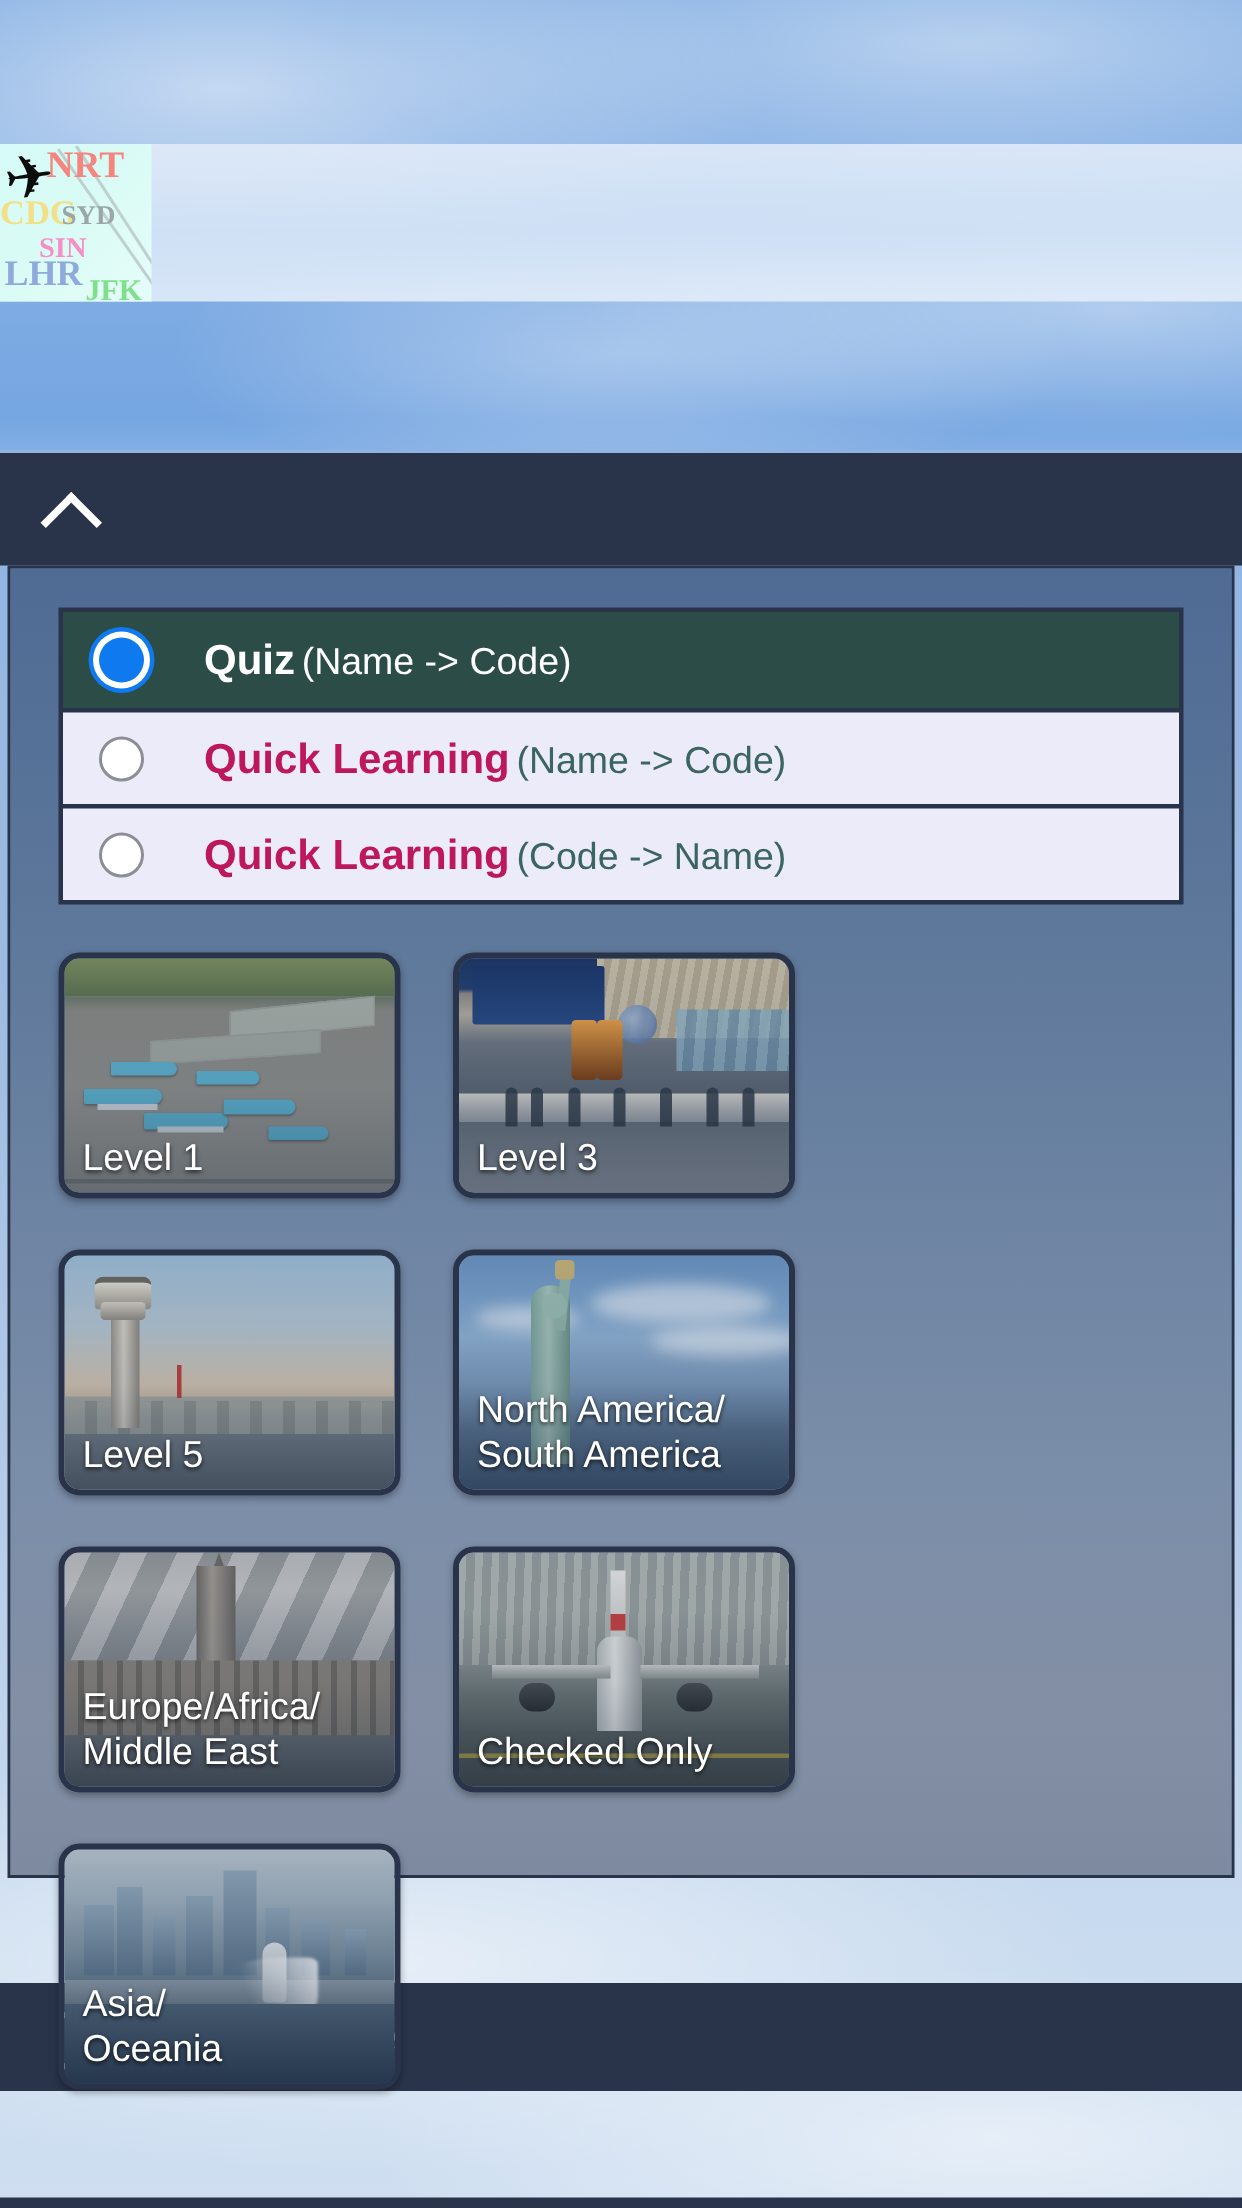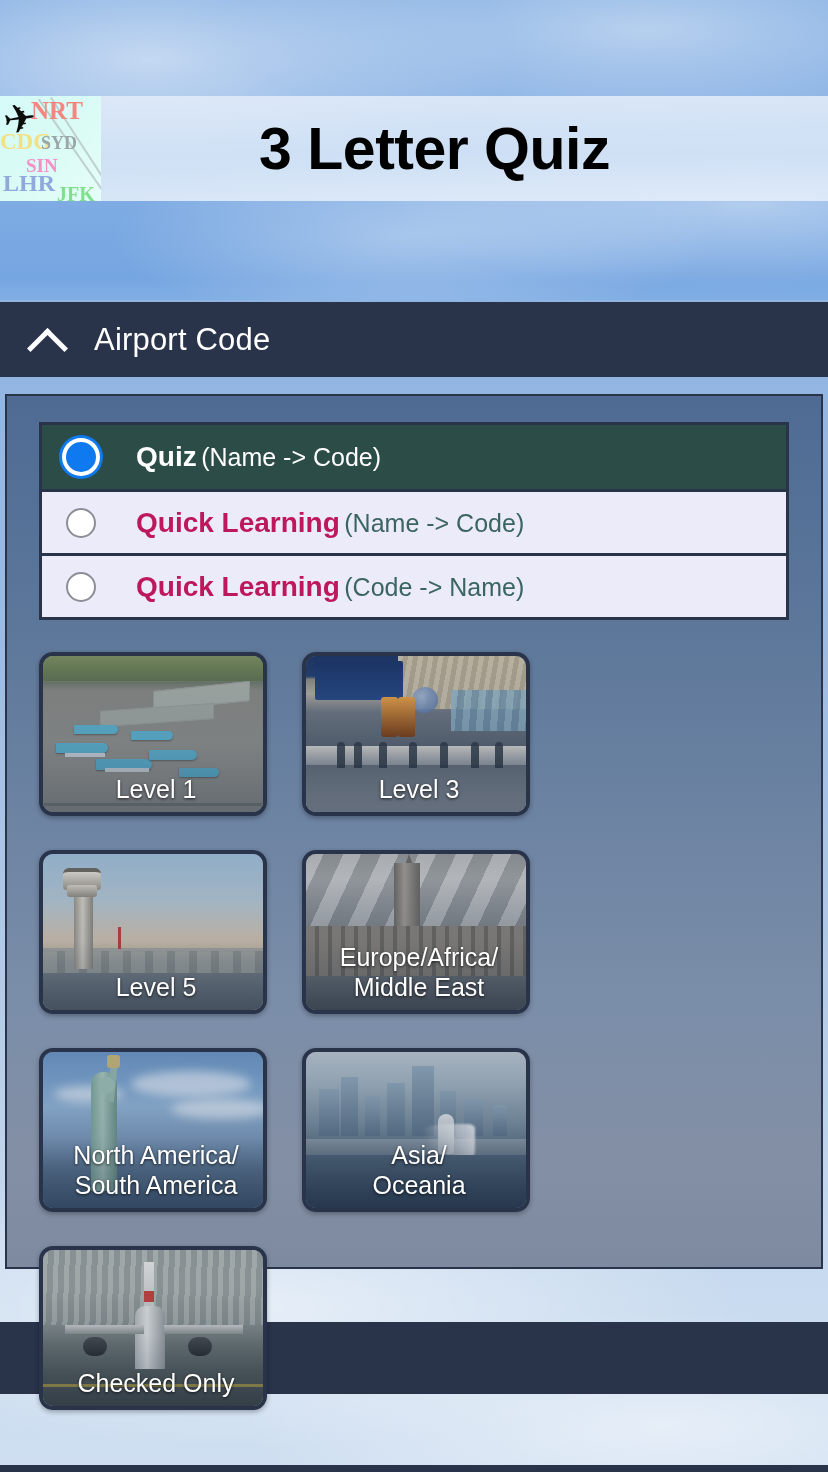--- a/index.html
+++ b/index.html
@@ -93,26 +93,25 @@
   .section-bar .label{
     color:#ffffff; font-size:31px; font-weight:400; letter-spacing:.2px;
   }
 
   #airport-bar{ top:302px; height:75px; }
   #airline-bar{ top:1322px; height:72px; }
   #bottom-bar{ top:1465px; height:7px; }
 
   
   .panel{
-    position:absolute; left:5px; top:394px; width:818px; height:875px;
+    position:absolute; left:5px; top:377px; width:818px; height:875px;
     background:linear-gradient(180deg,#4f6b94 0%, #5a7599 22%, #6c83a2 48%, #7b8ea9 70%, #838fa4 88%, #7d8aa0 100%);
     border:2px solid #29334a;
     z-index:4;
     padding:26px 32px 0 32px;
-    text-align:center;
   }
 
   
   .radio-group{
     border:3px solid #29334a;
     margin-bottom:32px;
   }
   .radio-row{
     display:flex; align-items:center; height:64px;
     padding-left:20px;
@@ -291,26 +290,24 @@
     <div class="trail t1"></div>
     <div class="trail t2"></div>
     <div class="plane">✈</div>
     <div class="code c-nrt">NRT</div>
     <div class="code c-cdg">CDG</div>
     <div class="code c-syd">SYD</div>
     <div class="code c-sin">SIN</div>
     <div class="code c-lhr">LHR</div>
     <div class="code c-jfk">JFK</div>
   </div>
-  <div class="app-title">3 Letter Quiz</div>
 </div>
 
 <div class="section-bar" id="airport-bar">
   <span class="chev up"></span>
-  <span class="label">Airport Code</span>
 </div>
 
 <div class="panel">
 
   <div class="radio-group">
 
     <div class="radio-row selected">
       <span class="radio-dot on"></span>
       <span class="radio-text">
         <span class="main">Quiz</span>
@@ -387,45 +384,62 @@
         <div class="cab"></div>
         <div class="cab2"></div>
         <div class="crane"></div>
         <div class="ground"></div>
       </div>
       <div class="tile-overlay"></div>
       <div class="caption">Level 5</div>
     </div>
 
     <div class="tile">
-      <div class="photo ph-westminster">
-        <div class="sky"></div>
-        <div class="spire"></div>
-        <div class="tower"></div>
-        <div class="hall"></div>
-        <div class="water"></div>
-      </div>
-      <div class="tile-overlay"></div>
-      <div class="caption">Europe/Africa/
-Middle East</div>
-    </div>
-
-    <div class="tile">
       <div class="photo ph-liberty">
         <div class="cloud" style="left:40%; top:12%; width:120px; height:26px;"></div>
         <div class="cloud" style="left:58%; top:30%; width:100px; height:20px;"></div>
         <div class="cloud" style="left:5%;  top:22%; width:70px;  height:16px;"></div>
         <div class="statue"></div>
         <div class="arm"></div>
         <div class="torch"></div>
         <div class="head"></div>
       </div>
       <div class="tile-overlay"></div>
       <div class="caption">North America/
 South America</div>
+    </div>
+
+    <div class="tile">
+      <div class="photo ph-westminster">
+        <div class="sky"></div>
+        <div class="spire"></div>
+        <div class="tower"></div>
+        <div class="hall"></div>
+        <div class="water"></div>
+      </div>
+      <div class="tile-overlay"></div>
+      <div class="caption">Europe/Africa/
+Middle East</div>
+    </div>
+
+    <div class="tile">
+      <div class="photo ph-runway">
+        <div class="hill"></div>
+        <div class="fin"></div>
+        <div class="finred"></div>
+        <div class="fuse"></div>
+        <div class="wing" style="left:10%; width:36%;"></div>
+        <div class="wing" style="left:55%; width:36%;"></div>
+        <div class="eng" style="left:18%;"></div>
+        <div class="eng" style="left:66%;"></div>
+        <div class="tarmac"></div>
+        <div class="line"></div>
+      </div>
+      <div class="tile-overlay"></div>
+      <div class="caption">Checked Only</div>
     </div>
 
     <div class="tile">
       <div class="photo ph-singapore">
         <div class="tw" style="left:6%;  width:20px; height:30%;"></div>
         <div class="tw" style="left:16%; width:17px; height:38%;"></div>
         <div class="tw" style="left:27%; width:15px; height:26%;"></div>
         <div class="tw" style="left:37%; width:18px; height:34%;"></div>
         <div class="tw" style="left:48%; width:22px; height:45%;"></div>
         <div class="tw" style="left:61%; width:16px; height:29%;"></div>
@@ -434,37 +448,20 @@
         <div class="promenade"></div>
         <div class="merlion"></div>
         <div class="spray"></div>
         <div class="water"></div>
       </div>
       <div class="tile-overlay"></div>
       <div class="caption">Asia/
 Oceania</div>
     </div>
 
-    <div class="tile">
-      <div class="photo ph-runway">
-        <div class="hill"></div>
-        <div class="fin"></div>
-        <div class="finred"></div>
-        <div class="fuse"></div>
-        <div class="wing" style="left:10%; width:36%;"></div>
-        <div class="wing" style="left:55%; width:36%;"></div>
-        <div class="eng" style="left:18%;"></div>
-        <div class="eng" style="left:66%;"></div>
-        <div class="tarmac"></div>
-        <div class="line"></div>
-      </div>
-      <div class="tile-overlay"></div>
-      <div class="caption">Checked Only</div>
-    </div>
-
   </div>
 </div>
 
 <div class="section-bar" id="airline-bar">
   <span class="chev right"></span>
   <span class="label">Airline Code</span>
 </div>
 
 <div class="section-bar" id="bottom-bar"></div>
 

